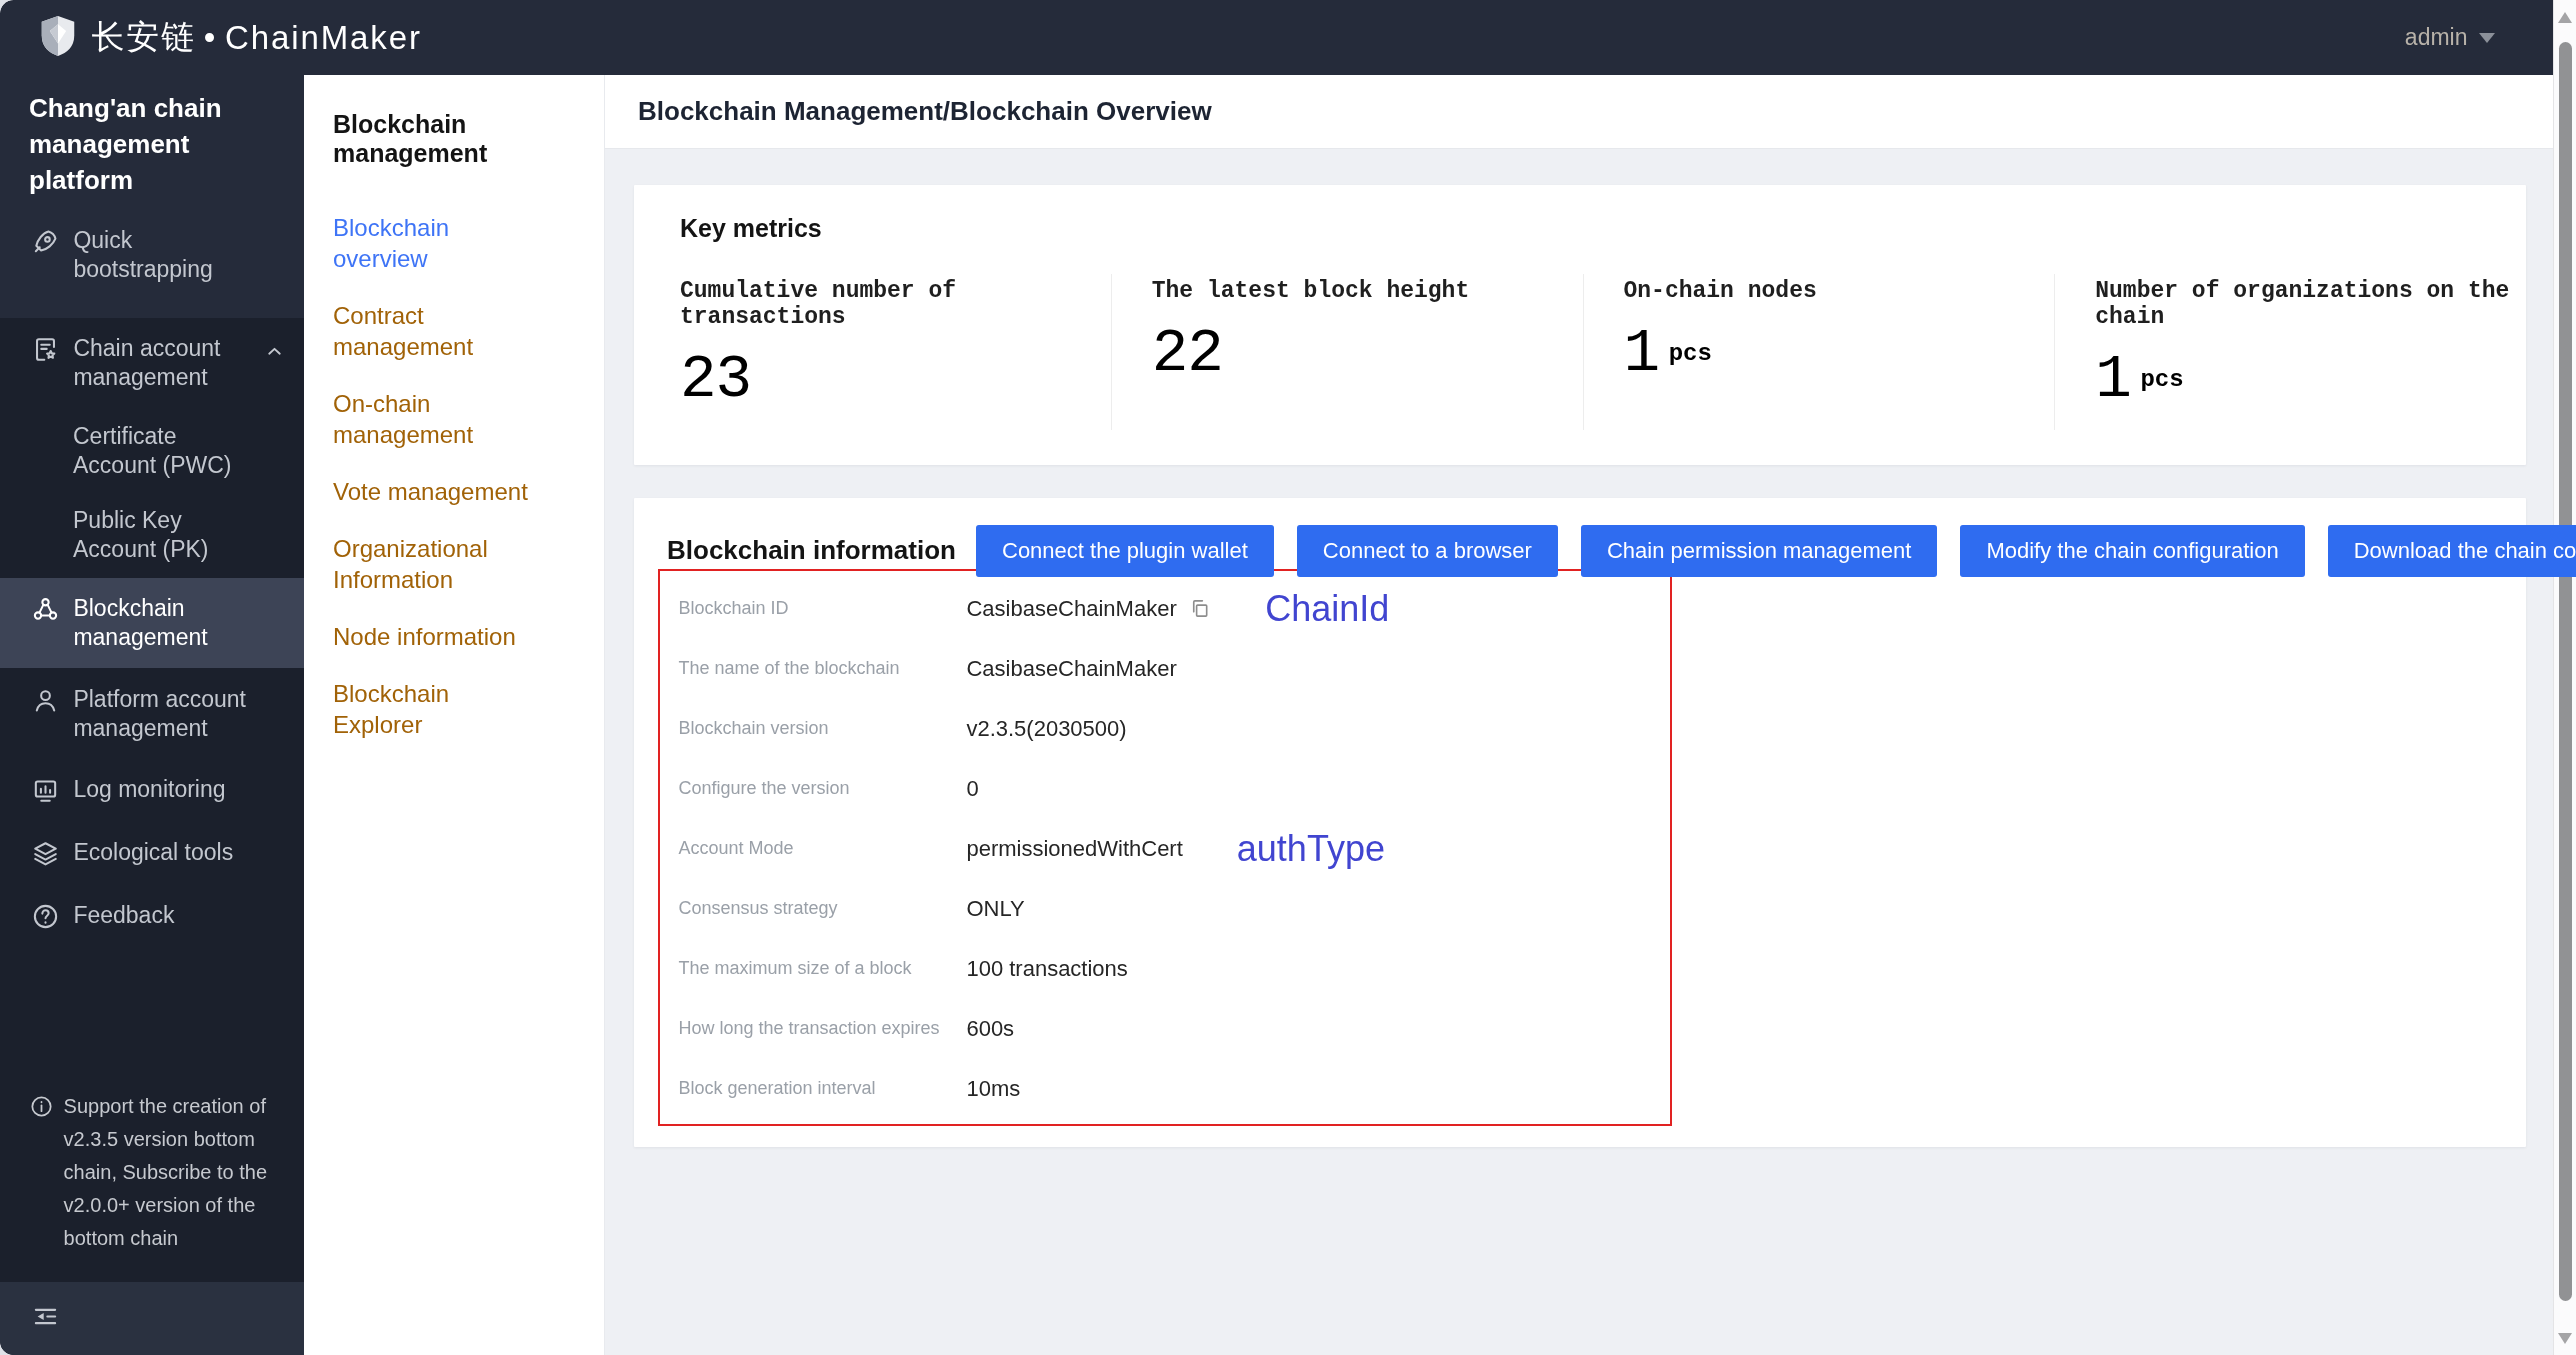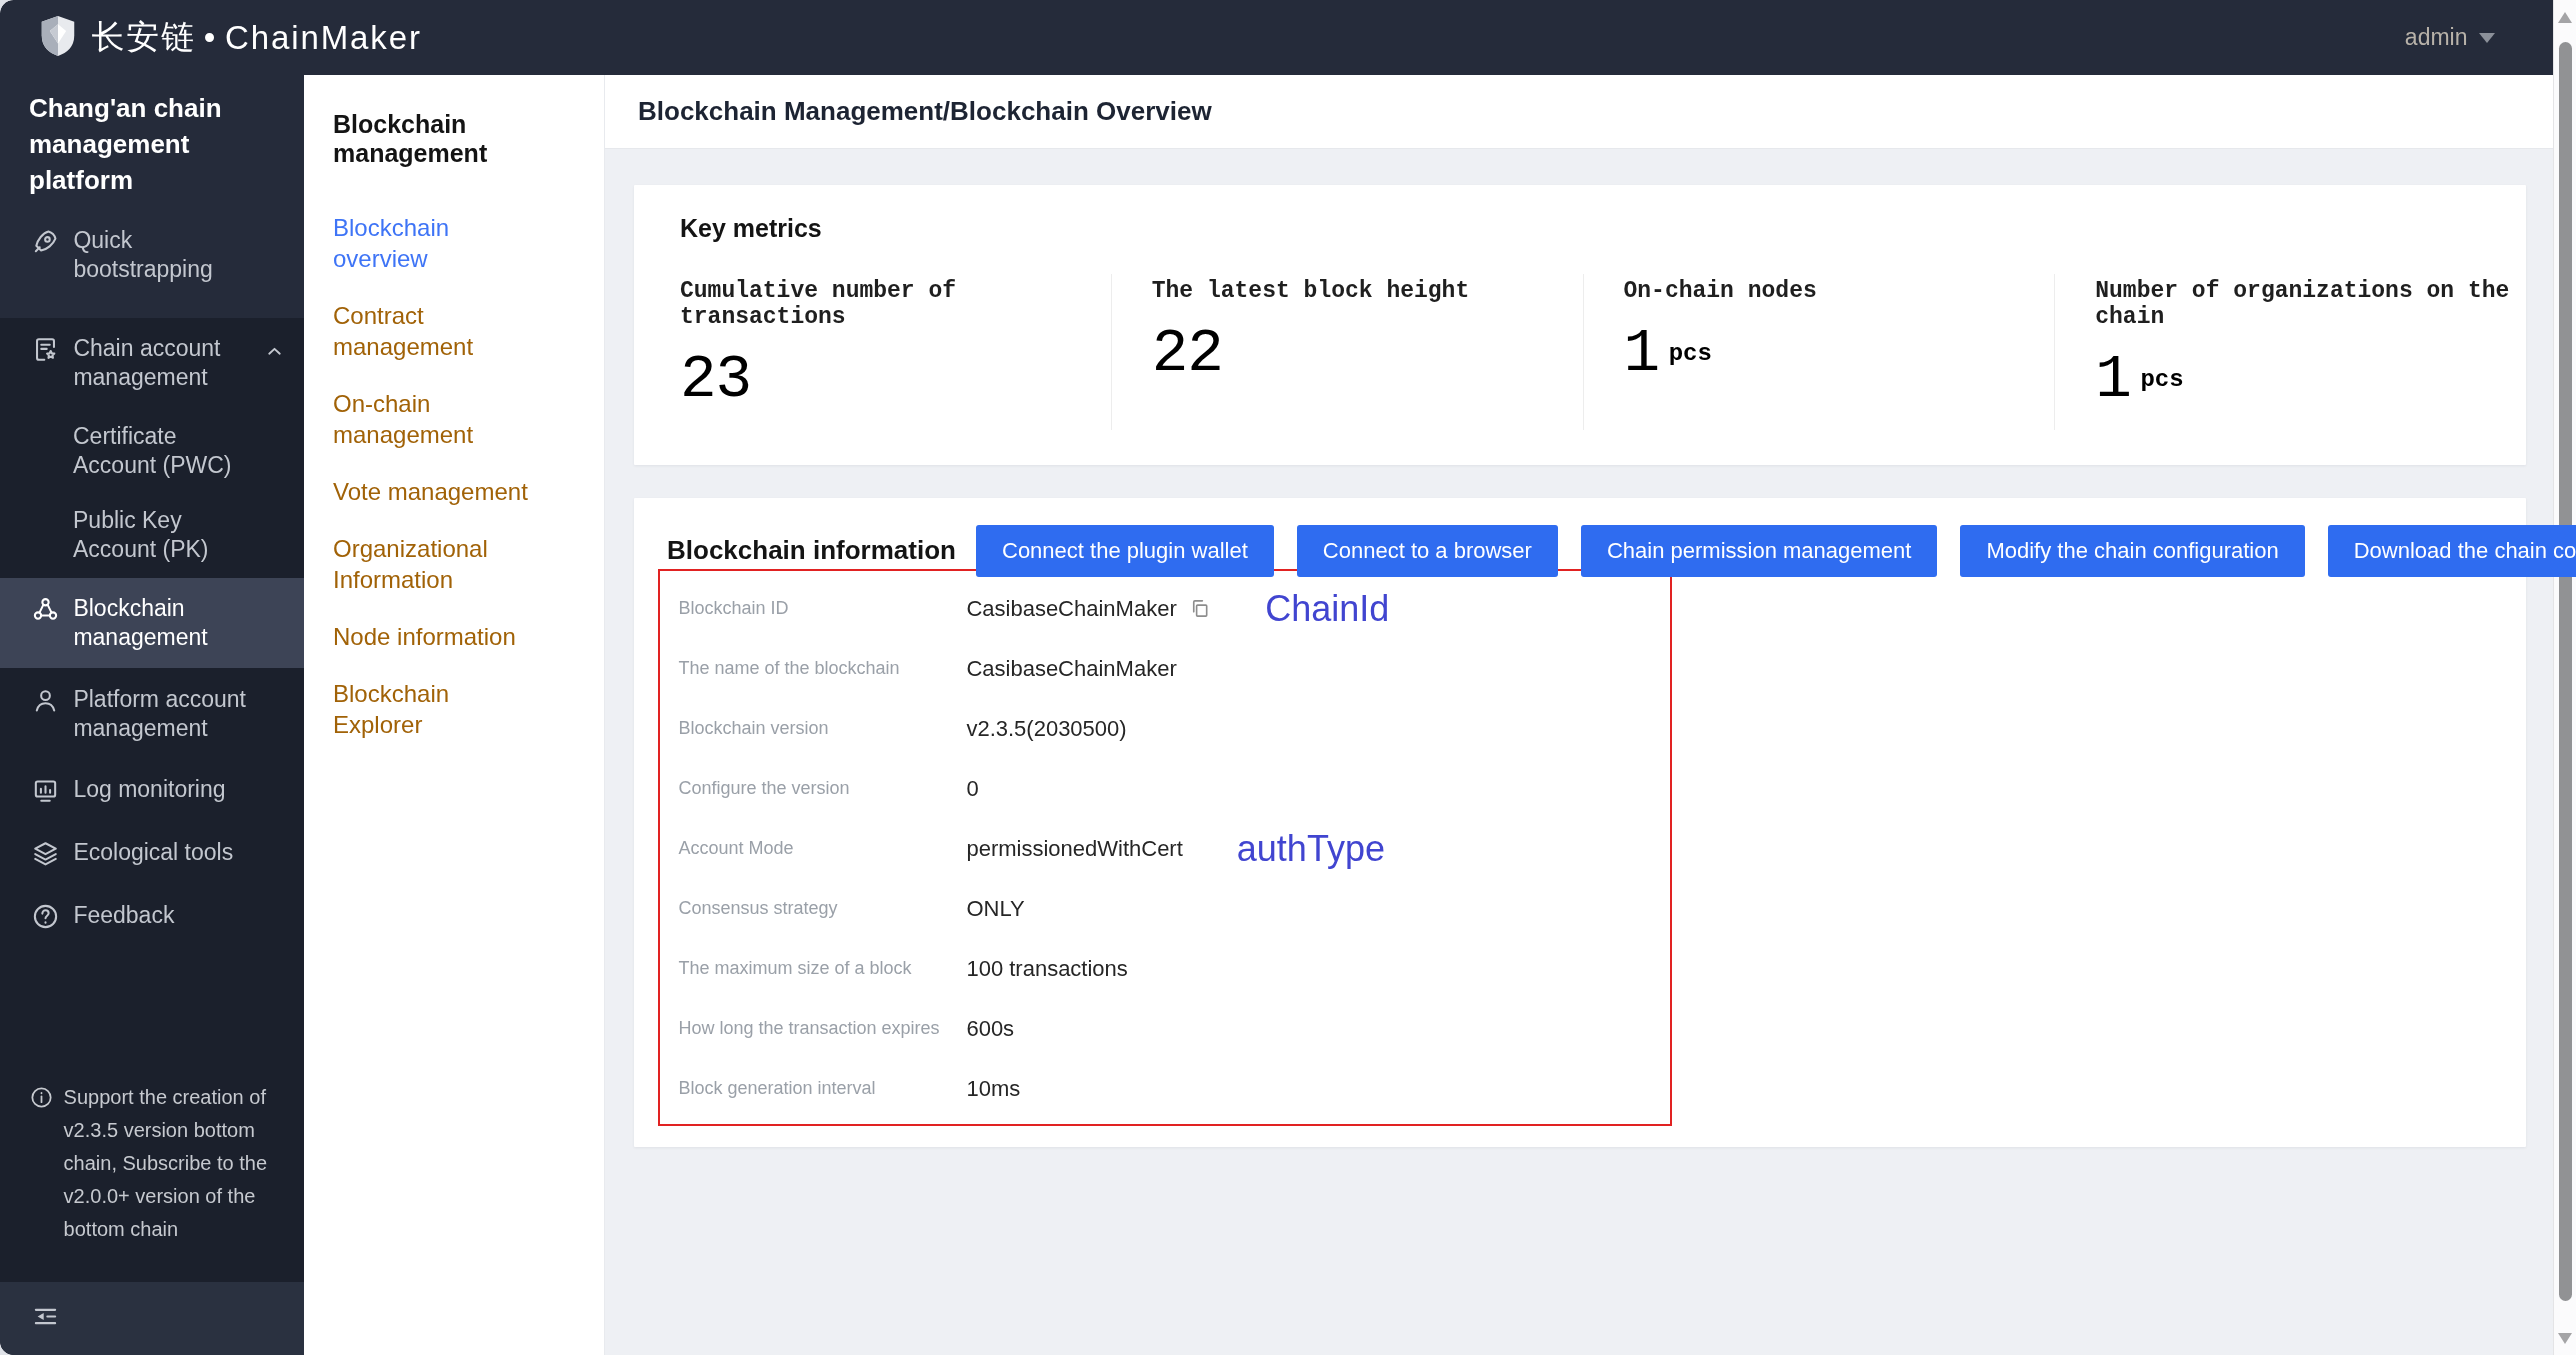--- a/index.html
+++ b/index.html
@@ -27,21 +27,21 @@
   .sb-top { background:#252b3a; padding:13.4px 0 17.3px; }
   .platform-title { color:#fff; font-size:26px; font-weight:700; line-height:36px; padding:1.9px 38px 11.5px 29px; }
   .nav-item { display:flex; align-items:flex-start; gap:13.4px; padding:16.3px 19px 16.3px 31px;
               font-size:23px; line-height:29px; cursor:pointer; }
   .nav-item .ico { width:29px; height:29px; flex:0 0 29px; margin-top:1px; }
   .nav-item .lbl { max-width:182px; }
   .nav-item.child { padding-left:73px; padding-top:13.4px; padding-bottom:13.4px; }
   .nav-item.active { background:#3d4456; color:#ffffff; }
   .nav-chevron { margin-left:auto; margin-top:5.8px; }
   .sb-spacer { flex:1; }
-  .sb-note { display:flex; padding:0 25px 0 29px; margin-bottom:36px; font-size:20px; line-height:33px; color:#c6c9cf; }
+  .sb-note { display:flex; padding:0 25px 0 29px; margin-bottom:27px; font-size:20px; line-height:33px; color:#c6c9cf; }
   .sb-note .ico { width:25px; height:25px; flex:0 0 25px; margin-right:9.6px; margin-top:3.8px; }
   .sb-footer { height:73px; background:#2a3140; display:flex; align-items:center; padding-left:29px;
                border-bottom-left-radius:13.4px; cursor:pointer; }
 
   
   .submenu { width:301px; background:#fff; border-right:1px solid #e8eaee; padding:35px 19px 0 29px; }
   .submenu-title { font-size:25px; font-weight:700; color:#141414; margin-bottom:44px; }
   .submenu-item { font-size:24px; color:#a16207; line-height:31px; margin-bottom:26px; max-width:207px; cursor:pointer; }
   .submenu-item.active { color:#3e74f6; }
 

